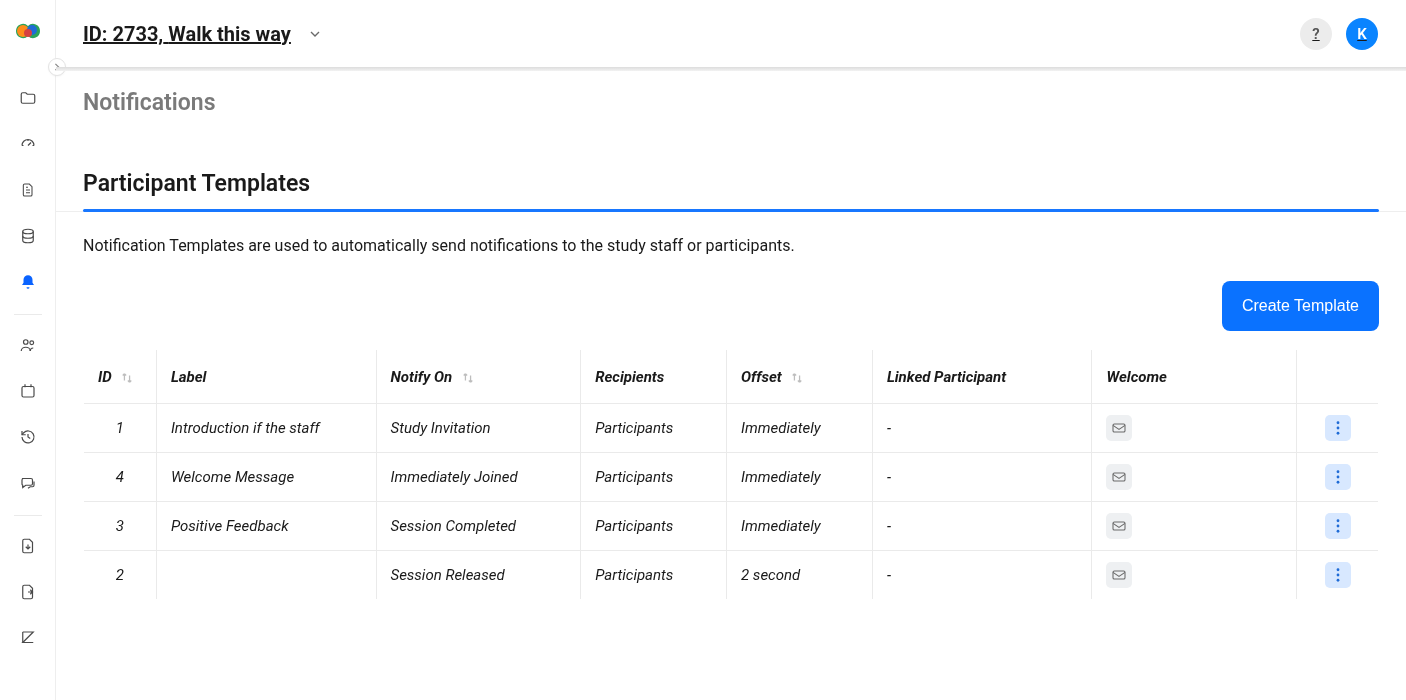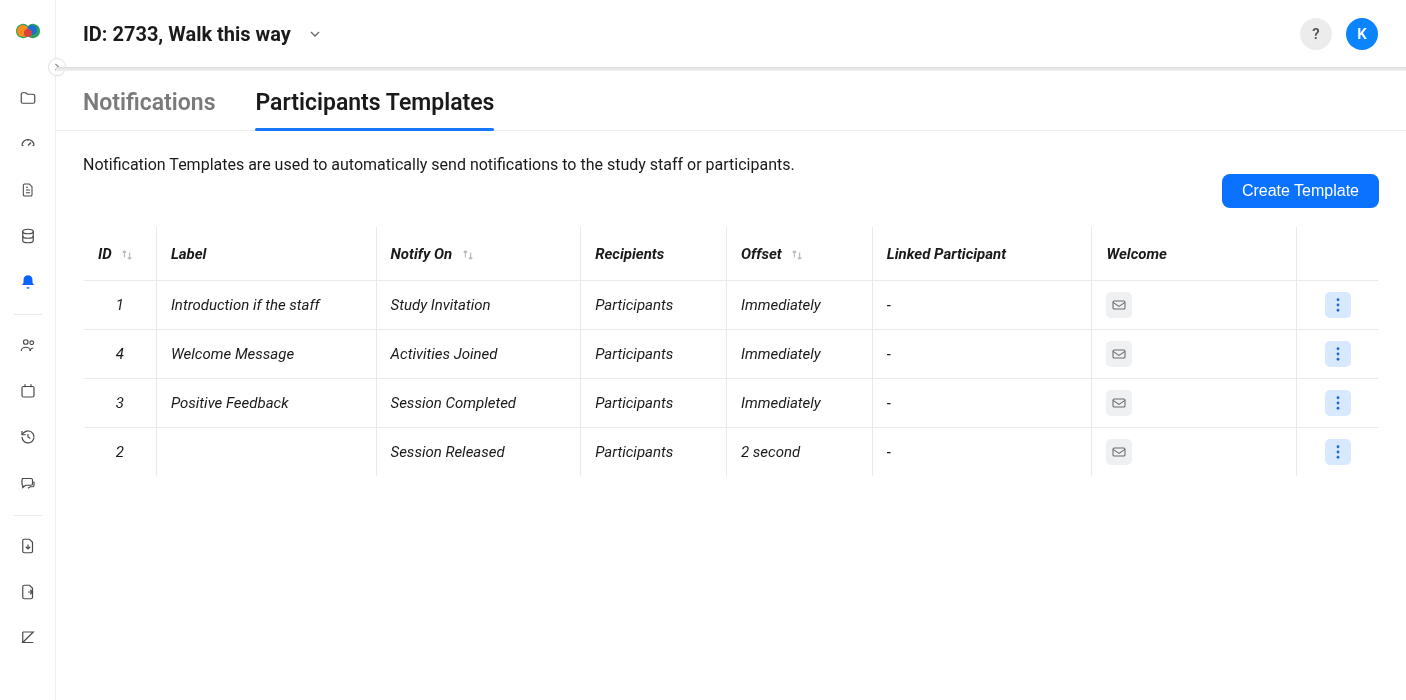--- a/index.html
+++ b/index.html
@@ -10,41 +10,41 @@
   .sidebar{position:absolute;top:0;left:0;bottom:0;width:56px;border-right:1px solid #eee;display:flex;flex-direction:column;align-items:center;padding-top:22px;}
   .logo{width:28px;height:18px;margin-bottom:38px;position:relative;}
   .nav-item{width:40px;height:40px;display:flex;align-items:center;justify-content:center;border-radius:6px;cursor:pointer;margin-bottom:6px;}
   .nav-item svg{stroke:#4a4a4a;}
   .nav-item.active svg{stroke:#0a63ff;fill:#0a63ff;}
   .nav-sep{width:28px;height:1px;background:#eaeaea;margin:6px 0 10px;}
   .sidebar-toggle{position:absolute;top:58px;left:48px;width:18px;height:18px;border:1px solid #e3e3e3;border-radius:50%;background:#fff;display:flex;align-items:center;justify-content:center;box-shadow:0 1px 2px rgba(0,0,0,.04);cursor:pointer;}
 
   
   .main{position:absolute;top:0;left:56px;right:0;bottom:0;display:flex;flex-direction:column;}
-  .header{height:67px;display:flex;align-items:center;padding:0 28px 0 27px;}
+  .header{height:67px;display:flex;align-items:center;padding:0 28px 0 27px;text-decoration:underline;}
   .header-title{font-size:20px;display:flex;align-items:center;gap:12px;}
   .header-title .id-part{font-weight:700;}
   .header-title .name-part{font-weight:700;}
   .header-title .chev{margin-left:4px;cursor:pointer;}
   .header-right{margin-left:auto;display:flex;align-items:center;gap:14px;}
   .help-btn{width:32px;height:32px;border-radius:50%;background:#ececec;color:#555;display:flex;align-items:center;justify-content:center;font-size:15px;font-weight:600;cursor:pointer;}
   .avatar{width:32px;height:32px;border-radius:50%;background:#0a84ff;color:#fff;display:flex;align-items:center;justify-content:center;font-size:15px;font-weight:600;cursor:pointer;}
   .top-border{height:4px;background:linear-gradient(to bottom,#dcdcdc,#f2f2f2);} 
 
   
-  .tabs{display:flex;gap:40px;padding:18px 27px 0;border-bottom:1px solid #eee;}
+  .tabs{display:flex;gap:40px;padding:18px 27px 0;border-bottom:1px solid #eee;flex-direction:column;}
   .tab{font-size:23px;font-weight:600;color:#7a7a7a;padding-bottom:14px;cursor:pointer;position:relative;}
   .tab.active{color:#1a1a1a;}
   .tab.active::after{content:"";position:absolute;left:0;right:0;bottom:-1px;height:3px;background:#1877ff;border-radius:2px;}
 
   
   .content{padding:24px 27px;}
-  .desc{font-size:16px;color:#1a1a1a;}
+  .desc{font-size:16px;color:#1a1a1a;margin-bottom:26px;}
   .toolbar{display:flex;justify-content:flex-end;margin-bottom:18px;}
-  .create-btn{background:#0a72ff;color:#fff;border:none;border-radius:8px;height:34px;padding:0 20px;font-size:16px;font-weight:500;cursor:pointer;}
+  .create-btn{background:#0a72ff;color:#fff;border:none;border-radius:8px;height:50px;padding:0 20px;font-size:16px;font-weight:500;cursor:pointer;}
 
   
   table{width:100%;border-collapse:collapse;border:1px solid #eaeaea;border-radius:8px;overflow:hidden;font-style:italic;}
   th,td{text-align:left;border-bottom:1px solid #eaeaea;border-right:1px solid #eaeaea;padding:0 14px;height:49px;font-size:15px;}
   th{font-weight:700;height:54px;}
   th:last-child,td:last-child{border-right:none;}
   tr:last-child td{border-bottom:none;}
   .sort-icon{display:inline-flex;margin-left:6px;vertical-align:middle;}
   .id-cell{text-align:center;}
 
@@ -201,21 +201,21 @@
     </div>
     <div class="header-right">
       <div class="help-btn">?</div>
       <div class="avatar">K</div>
     </div>
   </div>
   <div class="top-border"></div>
 
   <div class="tabs">
     <div class="tab">Notifications</div>
-    <div class="tab active">Participants Templates</div>
+    <div class="tab active">Participant Templates</div>
   </div>
 
   <div class="content">
     <p class="desc">Notification Templates are used to automatically send notifications to the study staff or participants.</p>
 
     <div class="toolbar">
       <button class="create-btn">Create Template</button>
     </div>
 
     <table>
@@ -283,21 +283,21 @@
                 <svg width="4" height="14" viewBox="0 0 4 16" fill="#1f6bd6">
                   <circle cx="2" cy="2" r="1.6"></circle>
                   <circle cx="2" cy="8" r="1.6"></circle>
                   <circle cx="2" cy="14" r="1.6"></circle>
                 </svg>
               </span></td>
           </tr>
           <tr>
             <td class="id-cell">4</td>
             <td>Welcome Message</td>
-            <td>Activities Joined</td>
+            <td>Immediately Joined</td>
             <td>Participants</td>
             <td>Immediately</td>
             <td>-</td>
             <td><span class="medium-chip">
                 <svg width="16" height="16" viewBox="0 0 24 24" fill="none" stroke="#6a6a6a" stroke-width="1.6">
                   <rect x="3" y="6" width="18" height="12" rx="2"></rect>
                   <path d="M3 8l9 6 9-6"></path>
                 </svg>
               </span></td>
             <td class="actions-cell"><span class="row-menu-btn">

